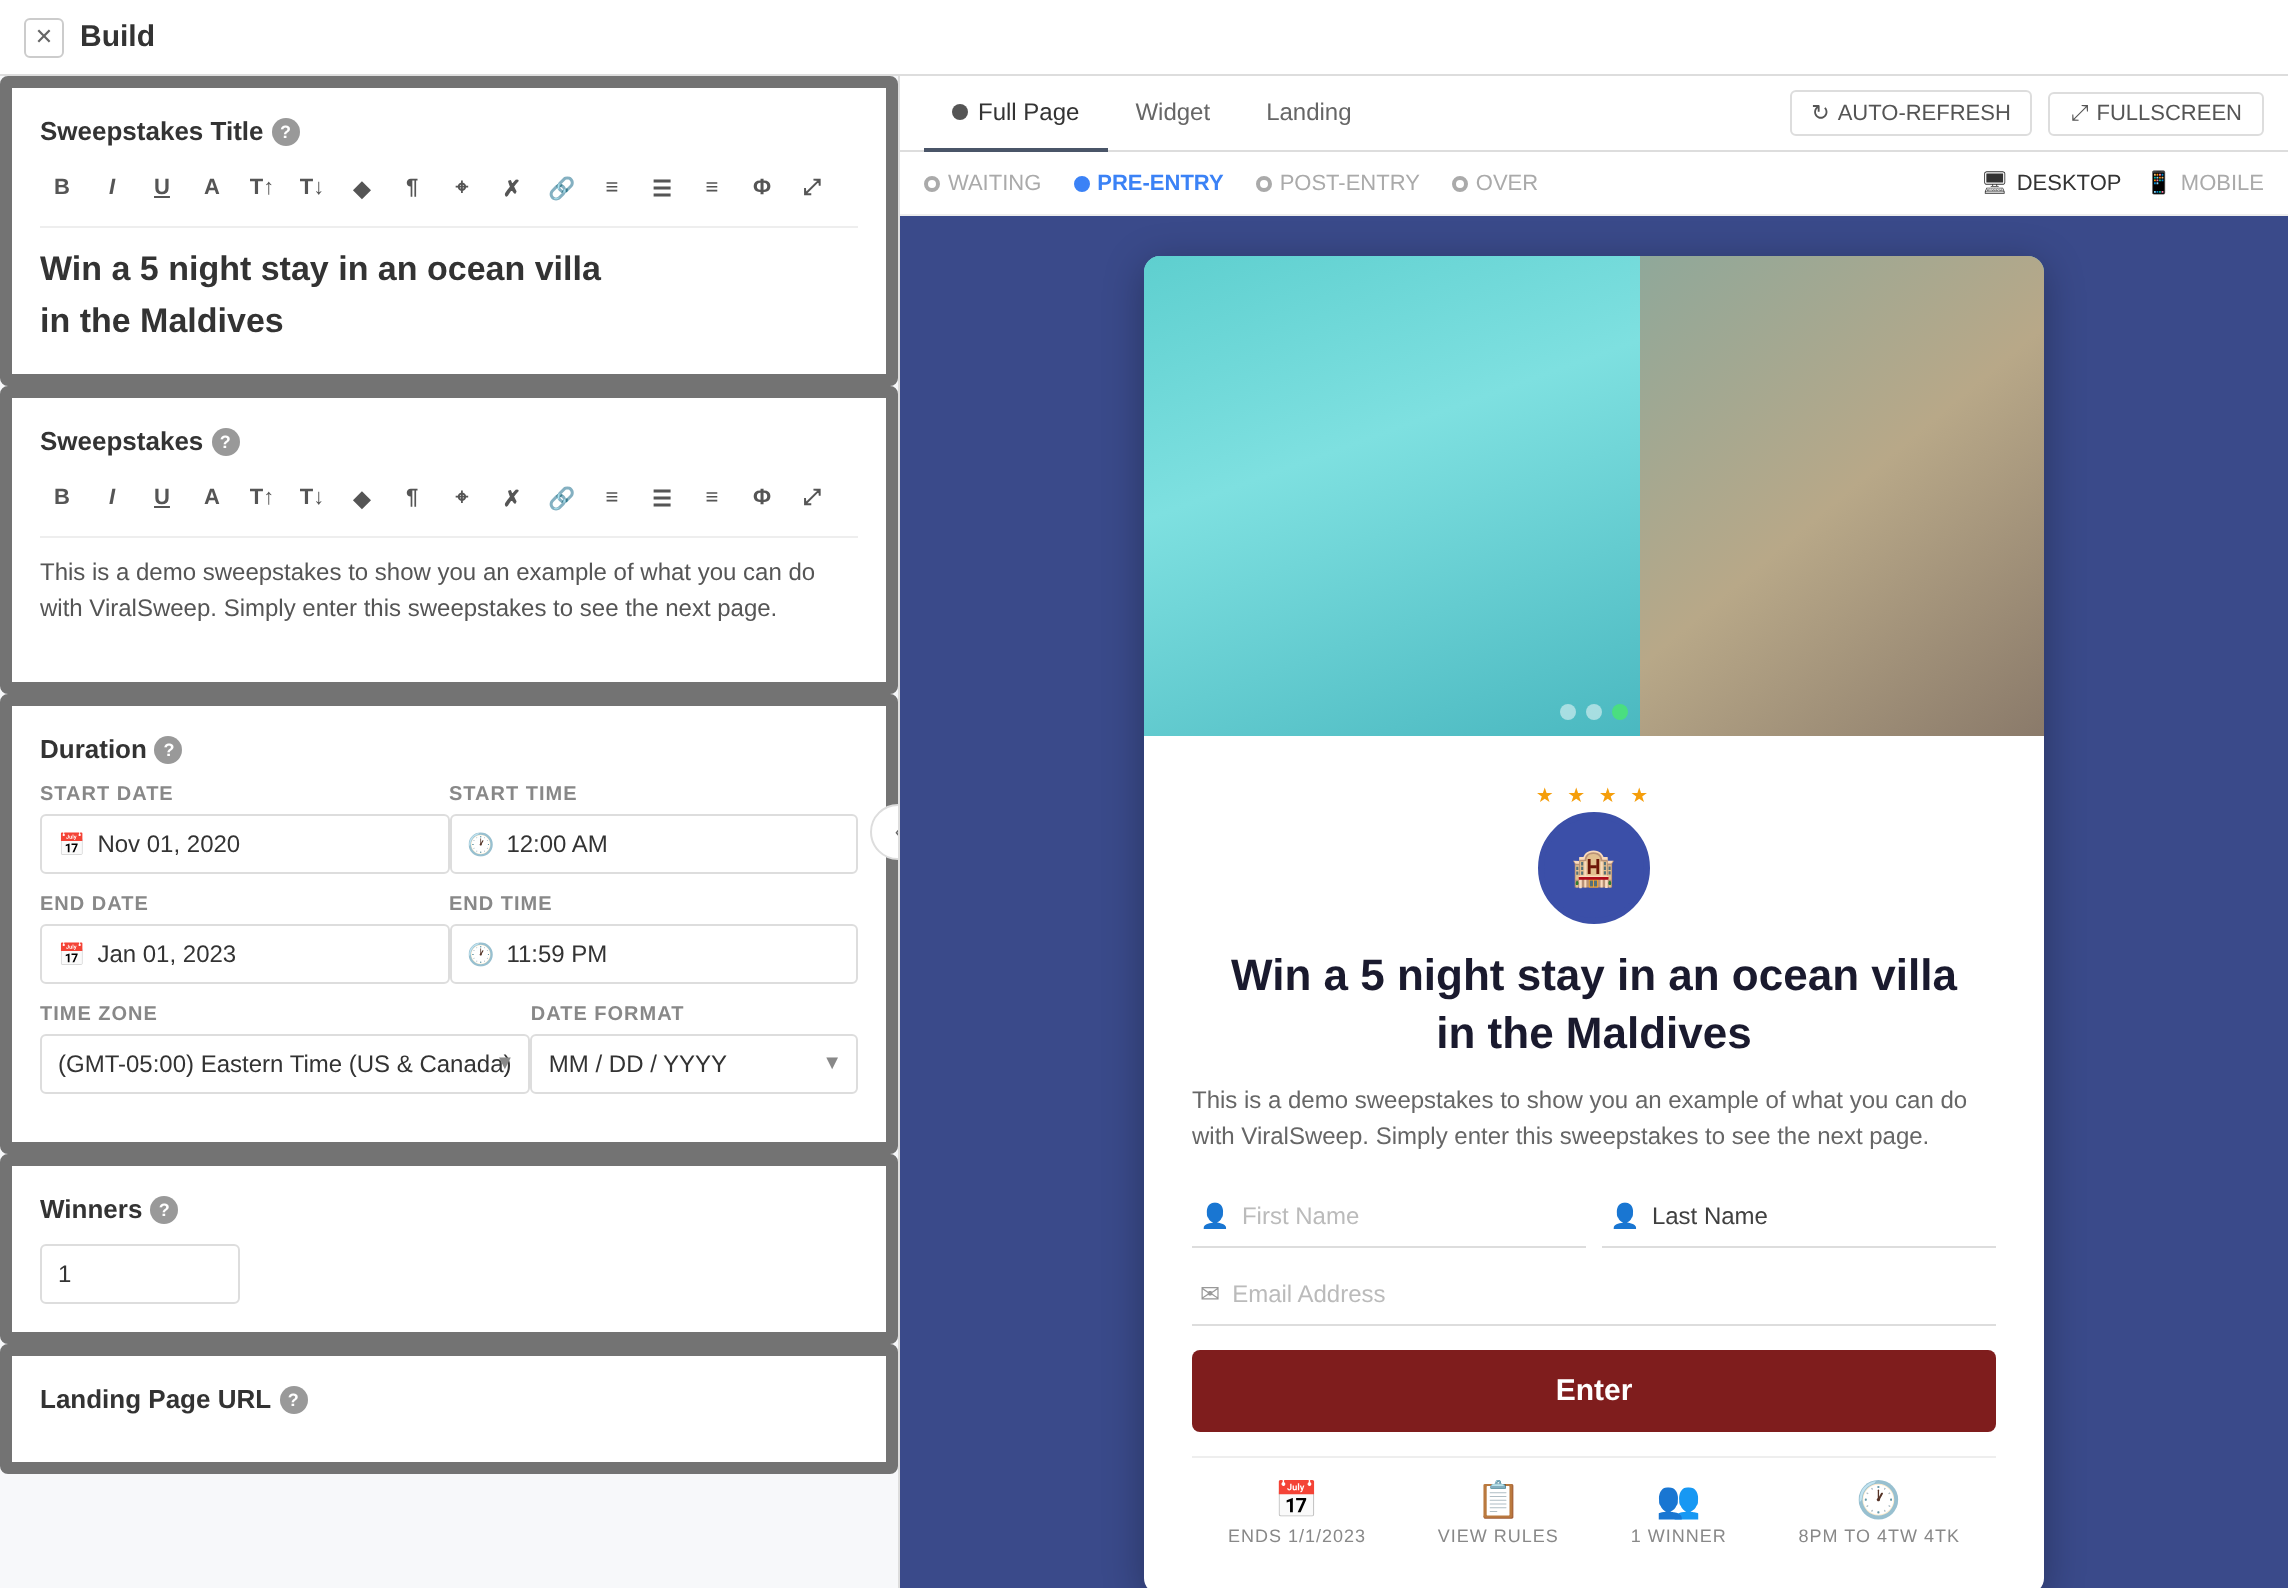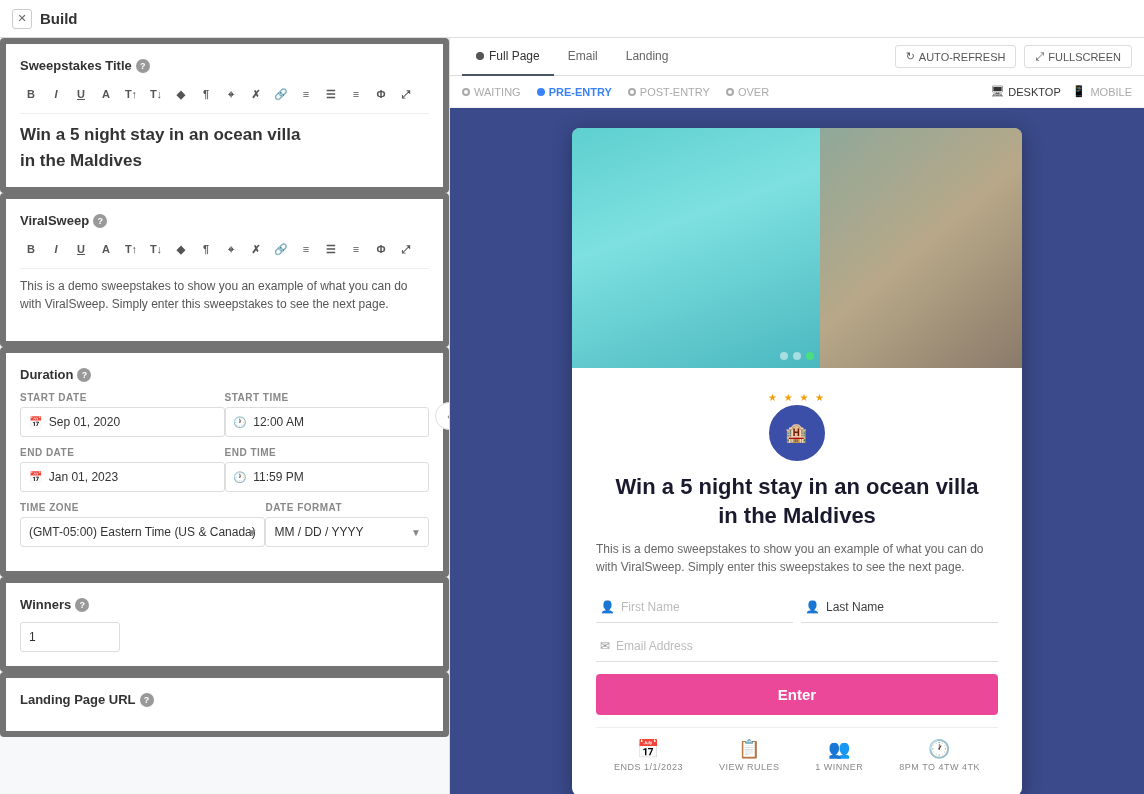--- a/index.html
+++ b/index.html
@@ -92,21 +92,21 @@
     .brand-name { font-size: 11px; font-weight: 700; color: #333; letter-spacing: 2px; text-transform: uppercase; }
 
     .preview-title { font-size: 22px; font-weight: 700; color: #1a1a2e; text-align: center; line-height: 1.3; margin-bottom: 10px; }
     .preview-desc { font-size: 12px; color: #666; text-align: left; line-height: 1.5; margin-bottom: 16px; }
 
     .form-fields { display: flex; flex-direction: column; gap: 8px; margin-bottom: 12px; }
     .field-row { display: flex; gap: 8px; }
     .field-input { flex: 1; border: none; border-bottom: 1px solid #ddd; padding: 8px 4px; font-size: 12px; color: #999; display: flex; align-items: center; gap: 6px; }
     .field-input-full { border: none; border-bottom: 1px solid #ddd; padding: 8px 4px; font-size: 12px; color: #999; display: flex; align-items: center; gap: 6px; width: 100%; }
 
-    .enter-btn { width: 100%; background: #ec4899; color: #fff; border: none; border-radius: 4px; padding: 12px; font-size: 15px; font-weight: 600; cursor: pointer; margin-bottom: 12px; }
+    .enter-btn { width: 100%; background: #7f1d1d; color: #fff; border: none; border-radius: 4px; padding: 12px; font-size: 15px; font-weight: 600; cursor: pointer; margin-bottom: 12px; }
 
     .preview-footer { display: flex; justify-content: space-around; border-top: 1px solid #eee; padding-top: 10px; }
     .footer-item { text-align: center; }
     .footer-icon { font-size: 18px; color: #666; }
     .footer-label { font-size: 9px; color: #888; margin-top: 2px; text-transform: uppercase; letter-spacing: 0.5px; }
   </style>
 </head>
 <body>
 
 <div class="top-bar">
@@ -149,21 +149,21 @@
         </div>
       </div>
       <div class="editor-content large">
         <div>Win a 5 night stay in an ocean villa</div>
         <div>in the Maldives</div>
       </div>
     </div>
 
     <div class="section-block">
       <div class="section-title">
-        <span>ViralSweep</span>
+        <span>Sweepstakes</span>
         <span class="info-icon">?</span>
       </div>
 
       <div class="editor-toolbar">
         <div class="toolbar-row">
           <button class="toolbar-btn">B</button>
           <button class="toolbar-btn" style="font-style:italic">I</button>
           <button class="toolbar-btn" style="text-decoration:underline">U</button>
           <button class="toolbar-btn">A</button>
           <button class="toolbar-btn">T↑</button>
@@ -189,21 +189,21 @@
       <div class="section-title">
         <span>Duration</span>
         <span class="info-icon">?</span>
       </div>
 
       <div class="form-row">
         <div class="form-group">
           <div class="form-label">START DATE</div>
           <div class="form-input">
             <span class="form-input-icon">📅</span>
-            <span>Sep 01, 2020</span>
+            <span>Nov 01, 2020</span>
           </div>
         </div>
         <div class="form-group">
           <div class="form-label">START TIME</div>
           <div class="form-input">
             <span class="form-input-icon">🕐</span>
             <span>12:00 AM</span>
           </div>
         </div>
       </div>
@@ -267,21 +267,21 @@
 
   <div class="right-panel">
 
     <div class="preview-nav">
       <div class="preview-tabs">
         <div class="preview-tab active">
           <span class="preview-tab-dot"></span>
           <span>Full Page</span>
         </div>
         <div class="preview-tab">
-          <span>Email</span>
+          <span>Widget</span>
         </div>
         <div class="preview-tab">
           <span>Landing</span>
         </div>
       </div>
       <div class="preview-actions">
         <button class="action-btn">
           <span>↻</span>
           <span>AUTO-REFRESH</span>
         </button>

